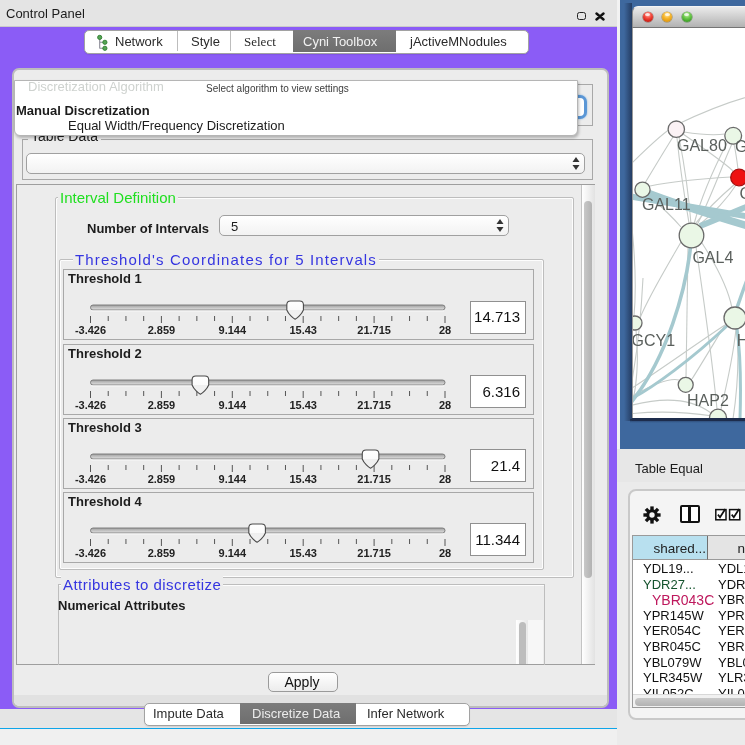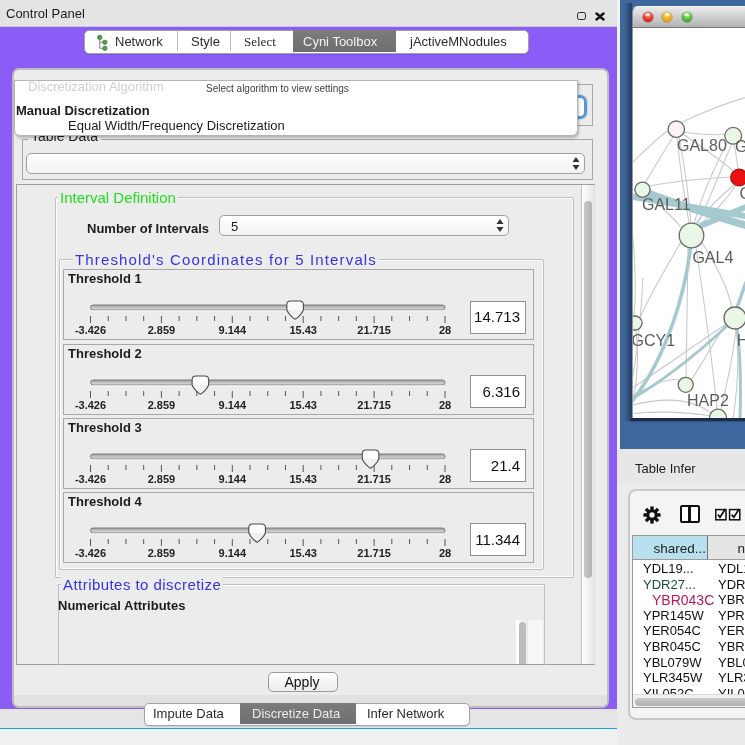--- a/index.html
+++ b/index.html
@@ -364,21 +364,21 @@
       <text x="59.4" y="234.7">GAL4</text>
       <text x="-1.5" y="318.3">GCY1</text>
       <text x="103.8" y="318">H</text>
       <text x="54" y="378.4">HAP2</text>
     </g>
   </svg>
 </div>
 <div class="abs" style="left:632px;top:418px;width:113px;height:2.5px;background:#1d2c4c;"></div>
 
 <div class="abs" style="left:617px;top:449px;width:128px;height:33px;background:#e7e7e7;border-bottom:1px solid #d2d2d2;"></div>
-<div class="abs t13" style="left:635px;top:461px;">Table Infer</div>
+<div class="abs t13" style="left:635px;top:461px;">Table Equal</div>
 <div class="abs" style="left:617px;top:482px;width:128px;height:263px;background:#ebebeb;"></div>
 
 <div class="abs" style="left:628px;top:489px;width:130px;height:231px;background:#f4f4f4;border:2px solid #c9c9c9;border-radius:8px;box-sizing:border-box;"></div>
 
 <svg class="abs" style="left:643px;top:506px;" width="18" height="18" viewBox="0 0 18 18">
   <g transform="translate(9,9)" fill="#111">
     <g>
       <rect x="-1.7" y="-8.6" width="3.4" height="4.5"></rect>
       <rect x="-1.7" y="-8.6" width="3.4" height="4.5" transform="rotate(45)"></rect>
       <rect x="-1.7" y="-8.6" width="3.4" height="4.5" transform="rotate(90)"></rect>

